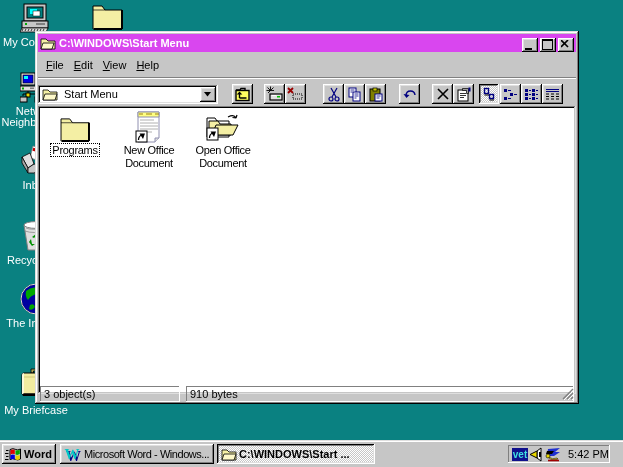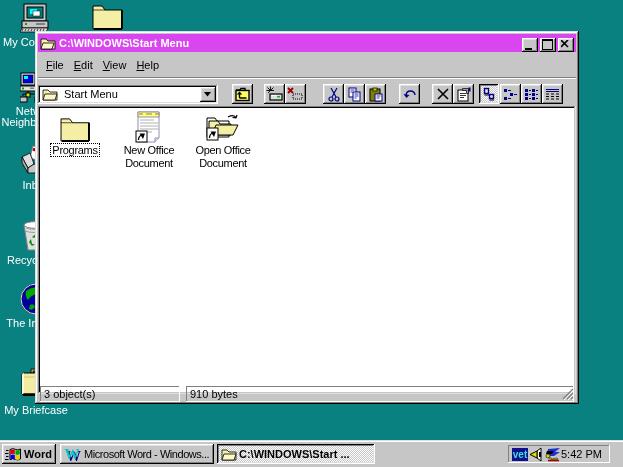--- a/index.html
+++ b/index.html
@@ -380,16 +380,16 @@
     <path d="M8 4 L1 7.5 L8 11 Z" fill="#e8d800" stroke="#000"></path>
     <rect x="10" y="5" width="2" height="5" fill="#000"></rect>
   </svg>
   <svg width="16" height="16" viewBox="0 0 16 16" style="margin-left:3px;">
     <path d="M3 3 L15 2 L10 6 L15 6 L9 10 L2 10 Z" fill="#2030d0"></path>
     <path d="M2 5 h7 l-2 3 h-6 z" fill="#000"></path>
     <circle cx="3" cy="10" r="2" fill="#e8d800" stroke="#000" stroke-width="0.6"></circle>
     <path d="M4 11 q3 3 8 1 l1 1 q-6 2 -9 -1 z" fill="#e8d800" stroke="#000" stroke-width="0.5"></path>
     <path d="M3 14.5 h11" stroke="#a00000" stroke-width="1.6"></path>
   </svg>
-  <span style="">5:42 PM</span>
+  <span style="margin-left:7px;">5:42 PM</span>
 </div>
 
 </div>
 
 </body></html>

